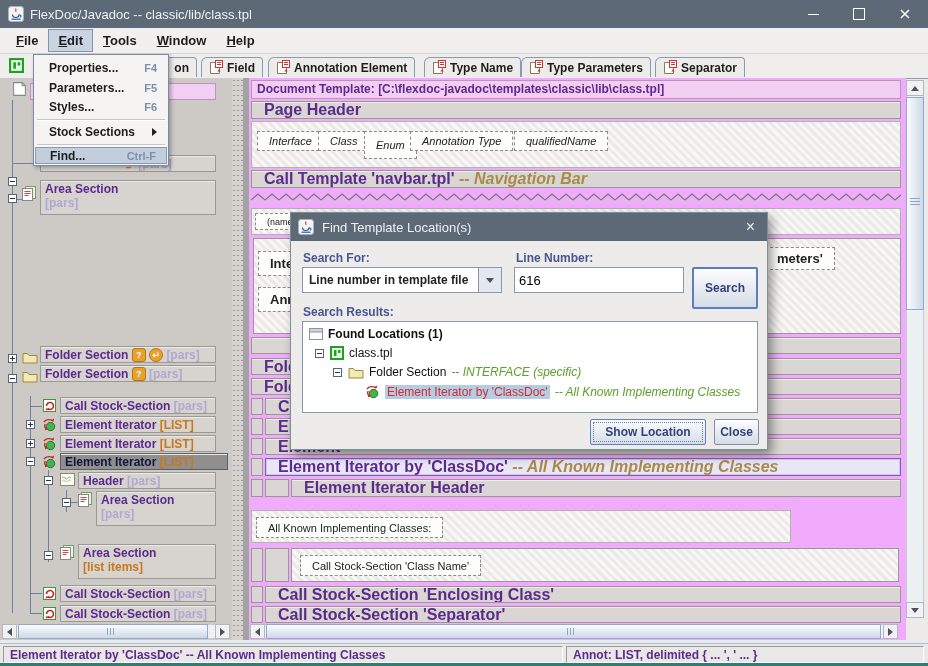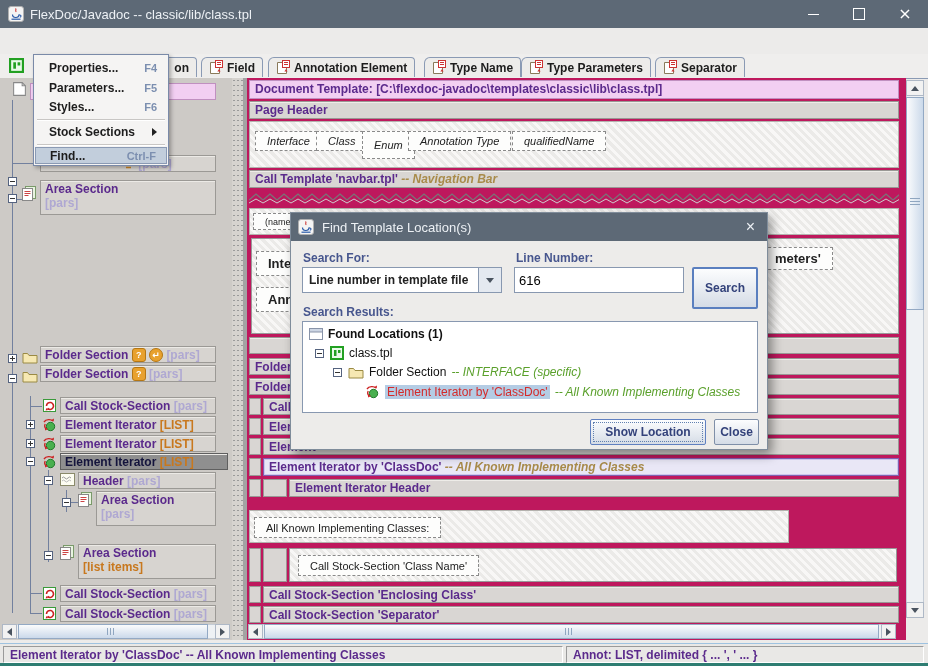--- a/index.html
+++ b/index.html
@@ -32,22 +32,22 @@
   .vln,.hln{position:absolute;background:#72809E;}
   .exp{position:absolute;width:9px;height:9px;background:#fff;border:1px solid #55637F;box-sizing:border-box;}
   .exp.minus{background-image:linear-gradient(#333,#333);background-size:5px 1px;background-position:center;background-repeat:no-repeat;}
   .exp.plus{background-image:linear-gradient(#333,#333),linear-gradient(#333,#333);background-size:5px 1px,1px 5px;background-position:center;background-repeat:no-repeat;}
   .badge{display:inline-block;width:12px;height:12px;background:#E8A12E;border:1px solid #B57714;border-radius:3px;color:#fff;font-weight:bold;font-size:9px;line-height:12px;text-align:center;vertical-align:1px;}
   .badge.rnd{border-radius:7px;}
   .ticon{position:absolute;}
   
   .splitter{left:232px;top:78px;width:11px;height:562px;background:#D6D3CF;background-image:radial-gradient(#9a9a9a 26%,transparent 30%);background-size:4px 5px;}
   
-  .mainpanel{left:243px;top:78px;width:663px;height:562px;background:#be185d;overflow:hidden;border-left:4px solid #a3a3a3;box-sizing:border-box;}
-  .mbar{position:absolute;background:#D9D6D3;border:1px solid #9A9895;box-shadow:inset 0 1px 0 #EEECE8;color:#5B2A8C;font-weight:bold;font-size:12px;padding:1px 5px;box-sizing:border-box;white-space:nowrap;overflow:hidden;line-height:14px;}
+  .mainpanel{left:243px;top:78px;width:663px;height:562px;background:#f0abfc;overflow:hidden;border-left:6px solid #a3a3a3;box-sizing:border-box;}
+  .mbar{position:absolute;background:#D9D6D3;border:1px solid #9A9895;box-shadow:inset 0 1px 0 #EEECE8;color:#5B2A8C;font-weight:bold;font-size:16px;padding:1px 12px;box-sizing:border-box;white-space:nowrap;overflow:hidden;line-height:14px;}
   .mbar.hi{background:#E9E7F6;border:1px solid #8060B0;box-shadow:inset 0 0 0 1px #CEC6EC;}
   .mcell{position:absolute;background:#D9D6D3;border:1px solid #9A9895;box-sizing:border-box;}
   .comment{color:#A88B4A;font-style:italic;font-weight:bold;}
   .hatch{position:absolute;background:repeating-linear-gradient(45deg,#EBEAE8 0 3px,#F8F7F6 3px 6px);border:1px solid #B4B2AE;box-sizing:border-box;}
   .dbox{position:absolute;background:#FDFDFC;border:1px dashed #8a8a8a;font-size:11px;color:#222;padding:2px 11px;box-sizing:border-box;white-space:nowrap;display:flex;align-items:center;}
   .dbox.it{font-style:italic;}
   .dbox.big{font-weight:bold;font-size:13px;}
   .pinkbar{position:absolute;background:#F2CFF2;border:1px solid #C090C0;box-sizing:border-box;color:#5B2A8C;font-weight:bold;padding:1px 5px;white-space:nowrap;overflow:hidden;line-height:15px;}
   
   .sbtrack{position:absolute;background:#EEF1F4;border:1px solid #C4CCD6;box-sizing:border-box;}
@@ -109,20 +109,27 @@
         </span>
       <span class="wbtn">
           <span class="maxi"></span>
         </span>
       <span class="wbtn">
           <span class="clo">×</span>
         </span>
     </span>
   </div>
 
+  <div class="abs menubar">
+    <span class="mi">File</span>
+    <span class="mi sel">Edit</span>
+    <span class="mi">Tools</span>
+    <span class="mi">Window</span>
+    <span class="mi">Help</span>
+  </div>
 
   <div class="abs tabstrip">
     <span class="abs" style="left:9px;top:4px">
       <svg width="15" height="15" viewBox="0 0 14 14">
           <rect x="1" y="1" width="12" height="12" fill="#eafaea" stroke="#22a022" stroke-width="2"></rect>
           <rect x="4" y="4" width="2.5" height="6" fill="#22a022"></rect>
           <rect x="8" y="4" width="2.5" height="3" fill="#22a022"></rect>
         </svg>
     </span>
     <span class="tab" style="left:148px;width:49px;justify-content:flex-end">

